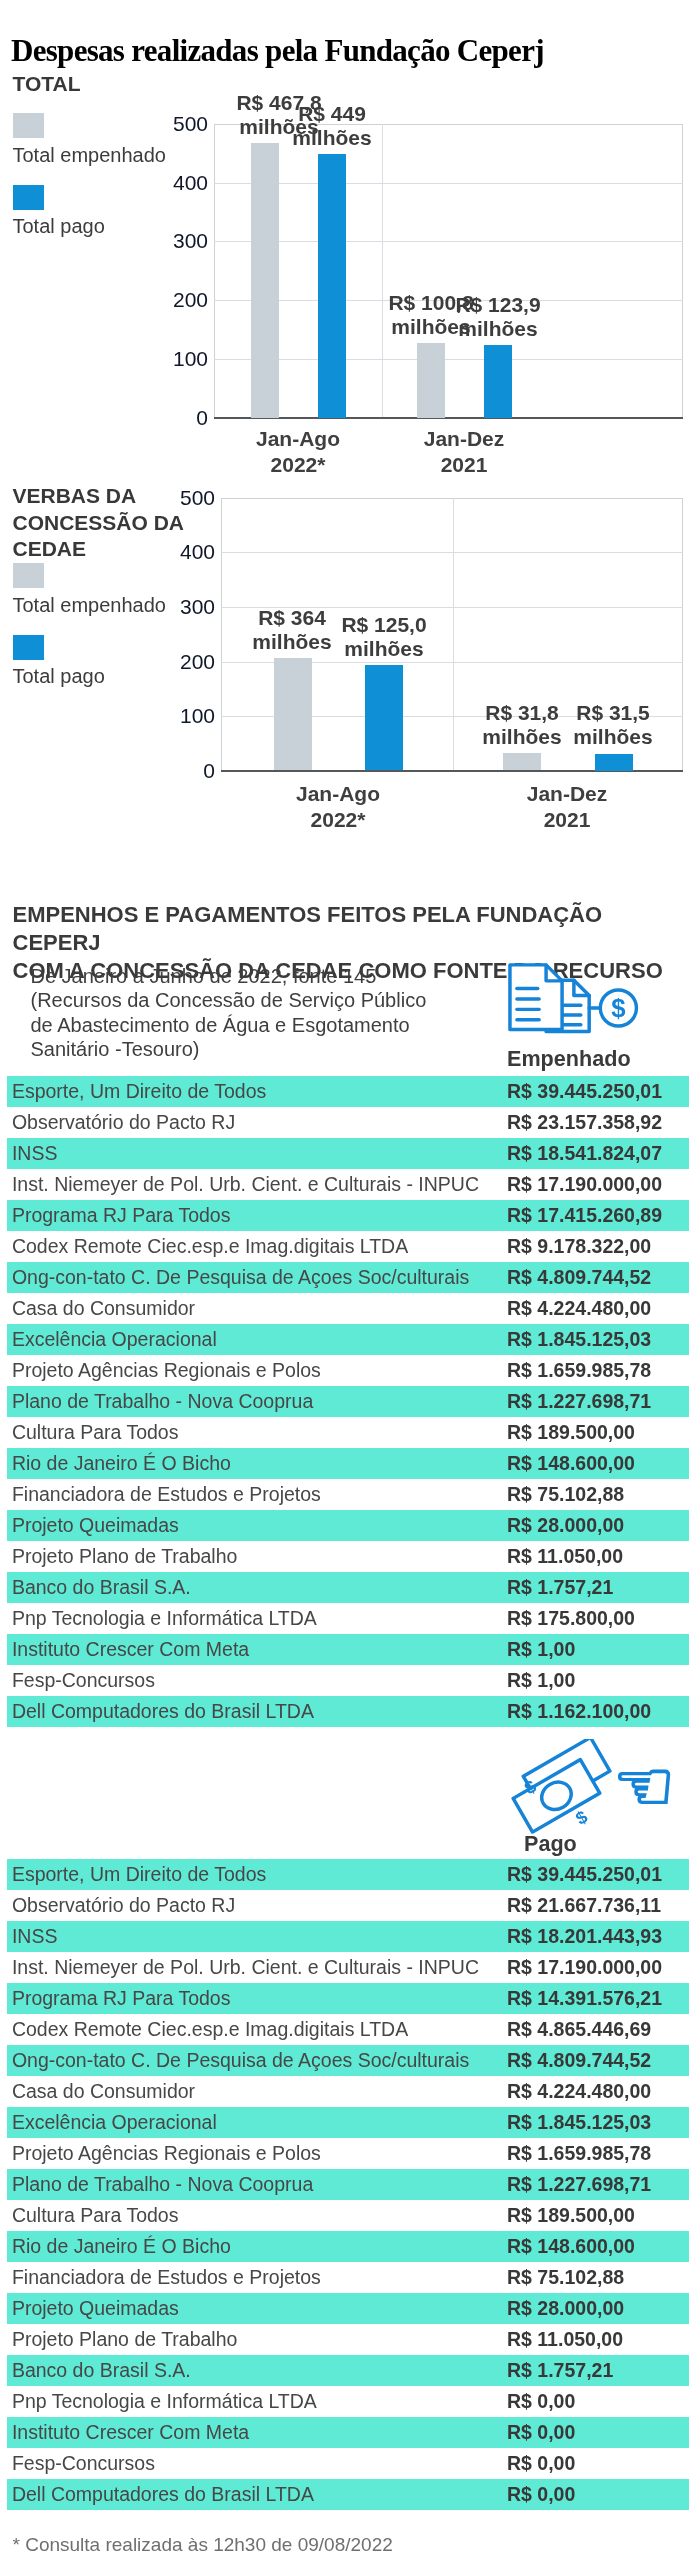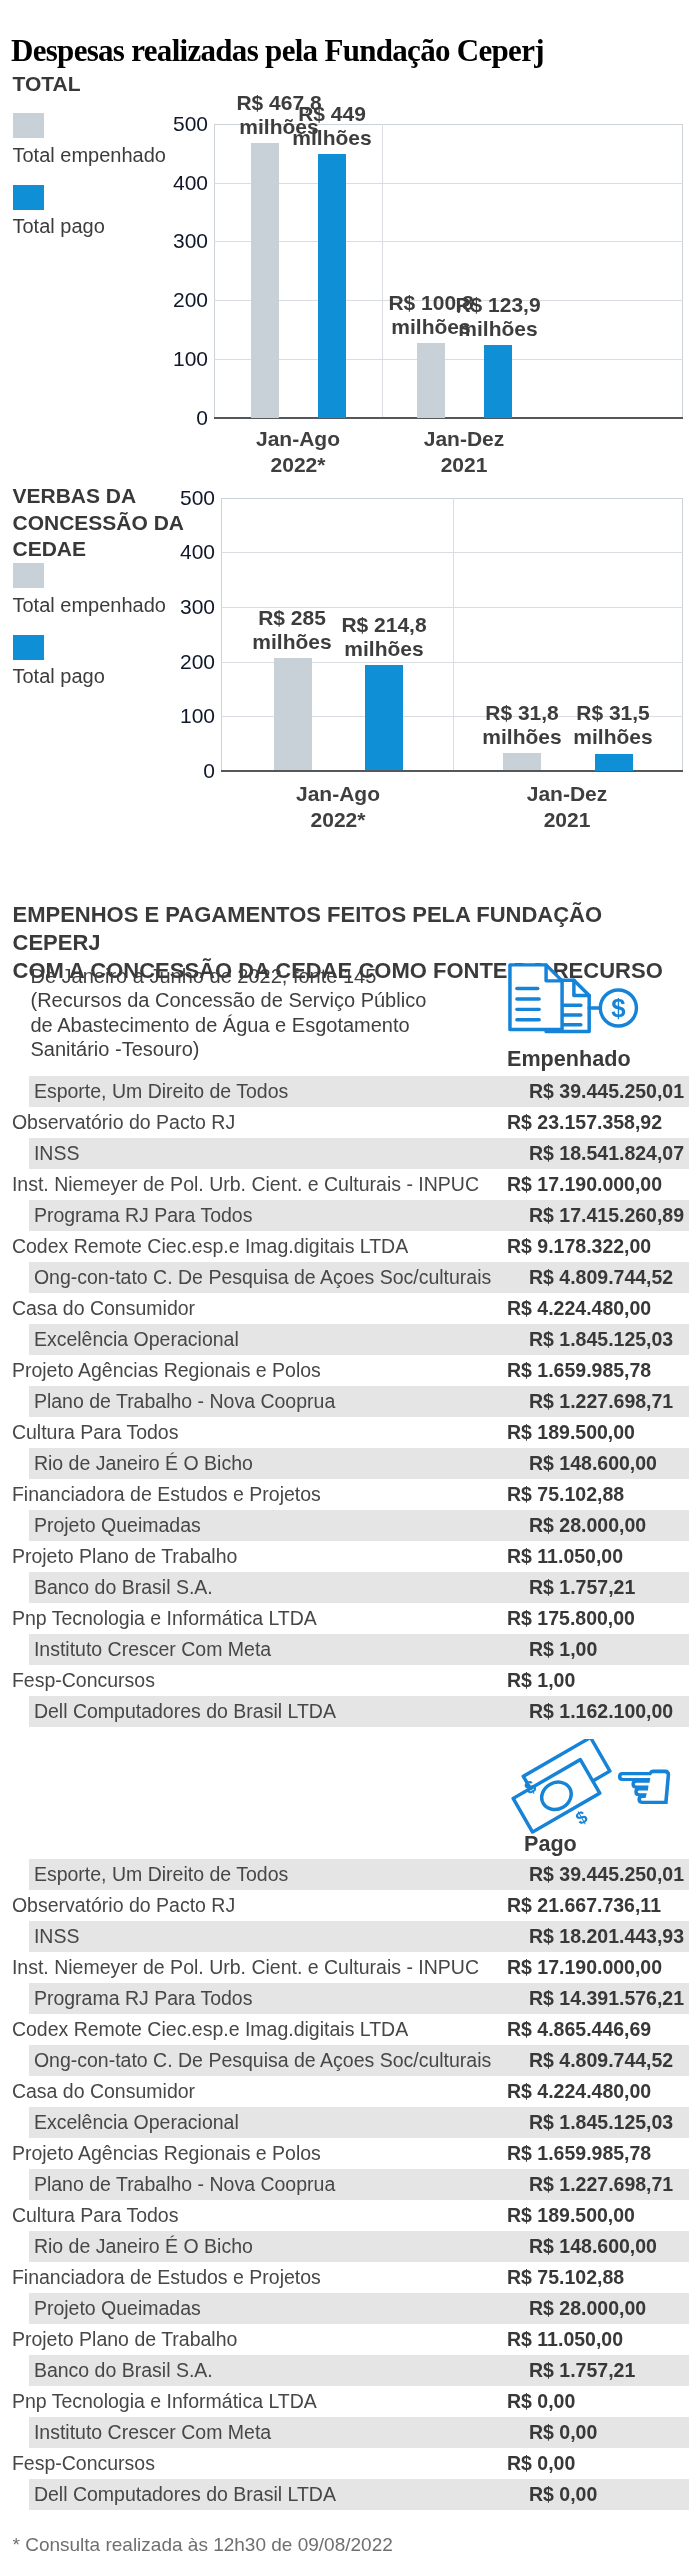--- a/index.html
+++ b/index.html
@@ -37,21 +37,21 @@
                  color:#3f3f3f;white-space:pre-line;margin-left:18px;}
 
   .col-header{font-weight:700;font-size:21.6px;color:#3a3a3a;}
   #header-empenhado{left:507px;top:1046px;}
   #header-pago{left:524px;top:1831px;}
 
   .table{left:7px;width:682px;}
   #table-0{top:1076px;}
   #table-1{top:1859px;}
   .trow{position:relative;height:31px;display:flex;align-items:center;box-sizing:border-box;}
-  .trow.shaded{background:#e5e5e5;margin-left:22px;}
+  .trow.shaded{background:#5eead4;}
   .rlabel{padding-left:4.9px;font-size:19.5px;color:#474747;white-space:nowrap;}
   .rvalue{position:absolute;left:500px;font-size:19.5px;font-weight:700;color:#383838;white-space:nowrap;}
 
   #icon-empenhado{left:503px;top:959px;}
   #icon-pago{left:510px;top:1739px;}
 
   #footnote{left:12.5px;top:2534px;font-size:19px;color:#6f6f6f;}
 </style>
 </head>
 <body>
@@ -335,24 +335,24 @@
     <div class="abs gridline" style="left: 221px; top: 662px; width: 462px;"></div>
     <div class="abs ytick" style="left: 152px; top: 662px; width: 63px; transform: translateY(-50%);">200</div>
     <div class="abs gridline" style="left: 221px; top: 607px; width: 462px;"></div>
     <div class="abs ytick" style="left: 152px; top: 607px; width: 63px; transform: translateY(-50%);">300</div>
     <div class="abs gridline" style="left: 221px; top: 552px; width: 462px;"></div>
     <div class="abs ytick" style="left: 152px; top: 552px; width: 63px; transform: translateY(-50%);">400</div>
     <div class="abs ytick" style="left: 152px; top: 498px; width: 63px; transform: translateY(-50%);">500</div>
     <div class="abs divider" style="left: 453px; top: 498px; height: 273px;"></div>
     <div class="abs baseline" style="left: 221px; top: 770px; width: 462px;"></div>
     <div class="abs bar" style="left: 274px; top: 658px; width: 38px; height: 112px; background: rgb(200, 209, 215);"></div>
-    <div class="abs vlabel" style="left: 292px; bottom: 1922px;">R$ 285
+    <div class="abs vlabel" style="left: 292px; bottom: 1922px;">R$ 364
 milhões</div>
     <div class="abs bar" style="left: 365px; top: 665px; width: 38px; height: 105px; background: rgb(14, 143, 214);"></div>
-    <div class="abs vlabel" style="left: 384px; bottom: 1915px;">R$ 214,8
+    <div class="abs vlabel" style="left: 384px; bottom: 1915px;">R$ 125,0
 milhões</div>
     <div class="abs bar" style="left: 503px; top: 753px; width: 38px; height: 17.4px; background: rgb(200, 209, 215);"></div>
     <div class="abs vlabel" style="left: 522px; bottom: 1827px;">R$ 31,8
 milhões</div>
     <div class="abs bar" style="left: 595px; top: 754px; width: 38px; height: 17px; background: rgb(14, 143, 214);"></div>
     <div class="abs vlabel" style="left: 613px; bottom: 1827px;">R$ 31,5
 milhões</div>
     <div class="abs xtick" style="left: 338px; top: 781px;">Jan-Ago
 2022*</div>
     <div class="abs xtick" style="left: 567px; top: 781px;">Jan-Dez

